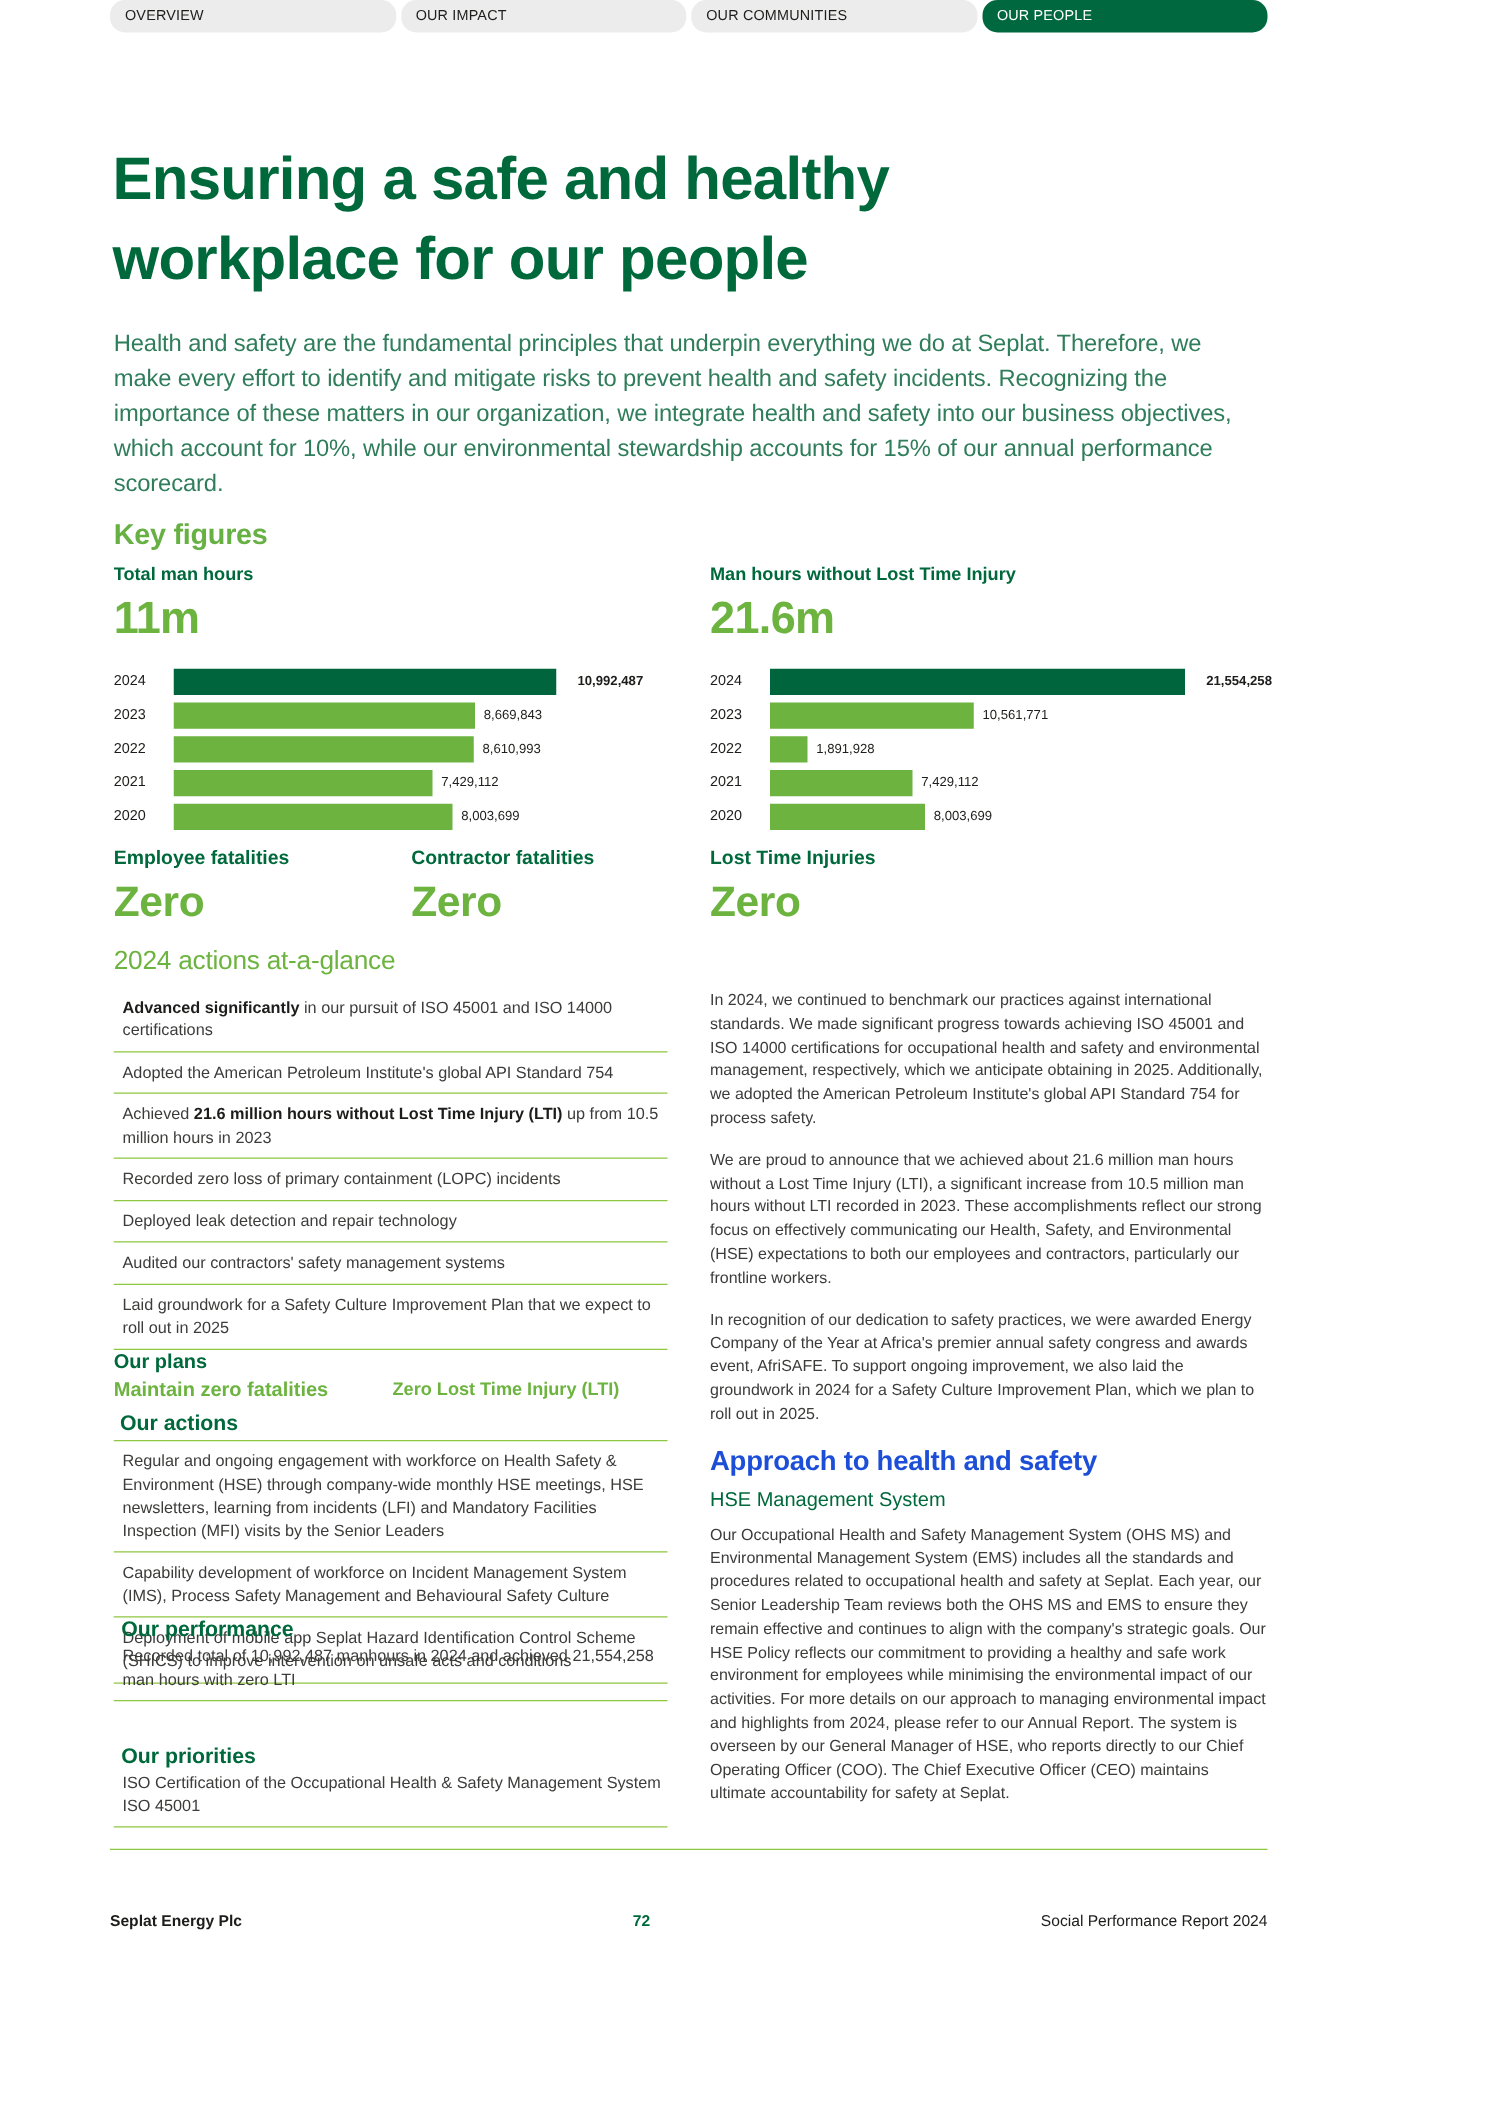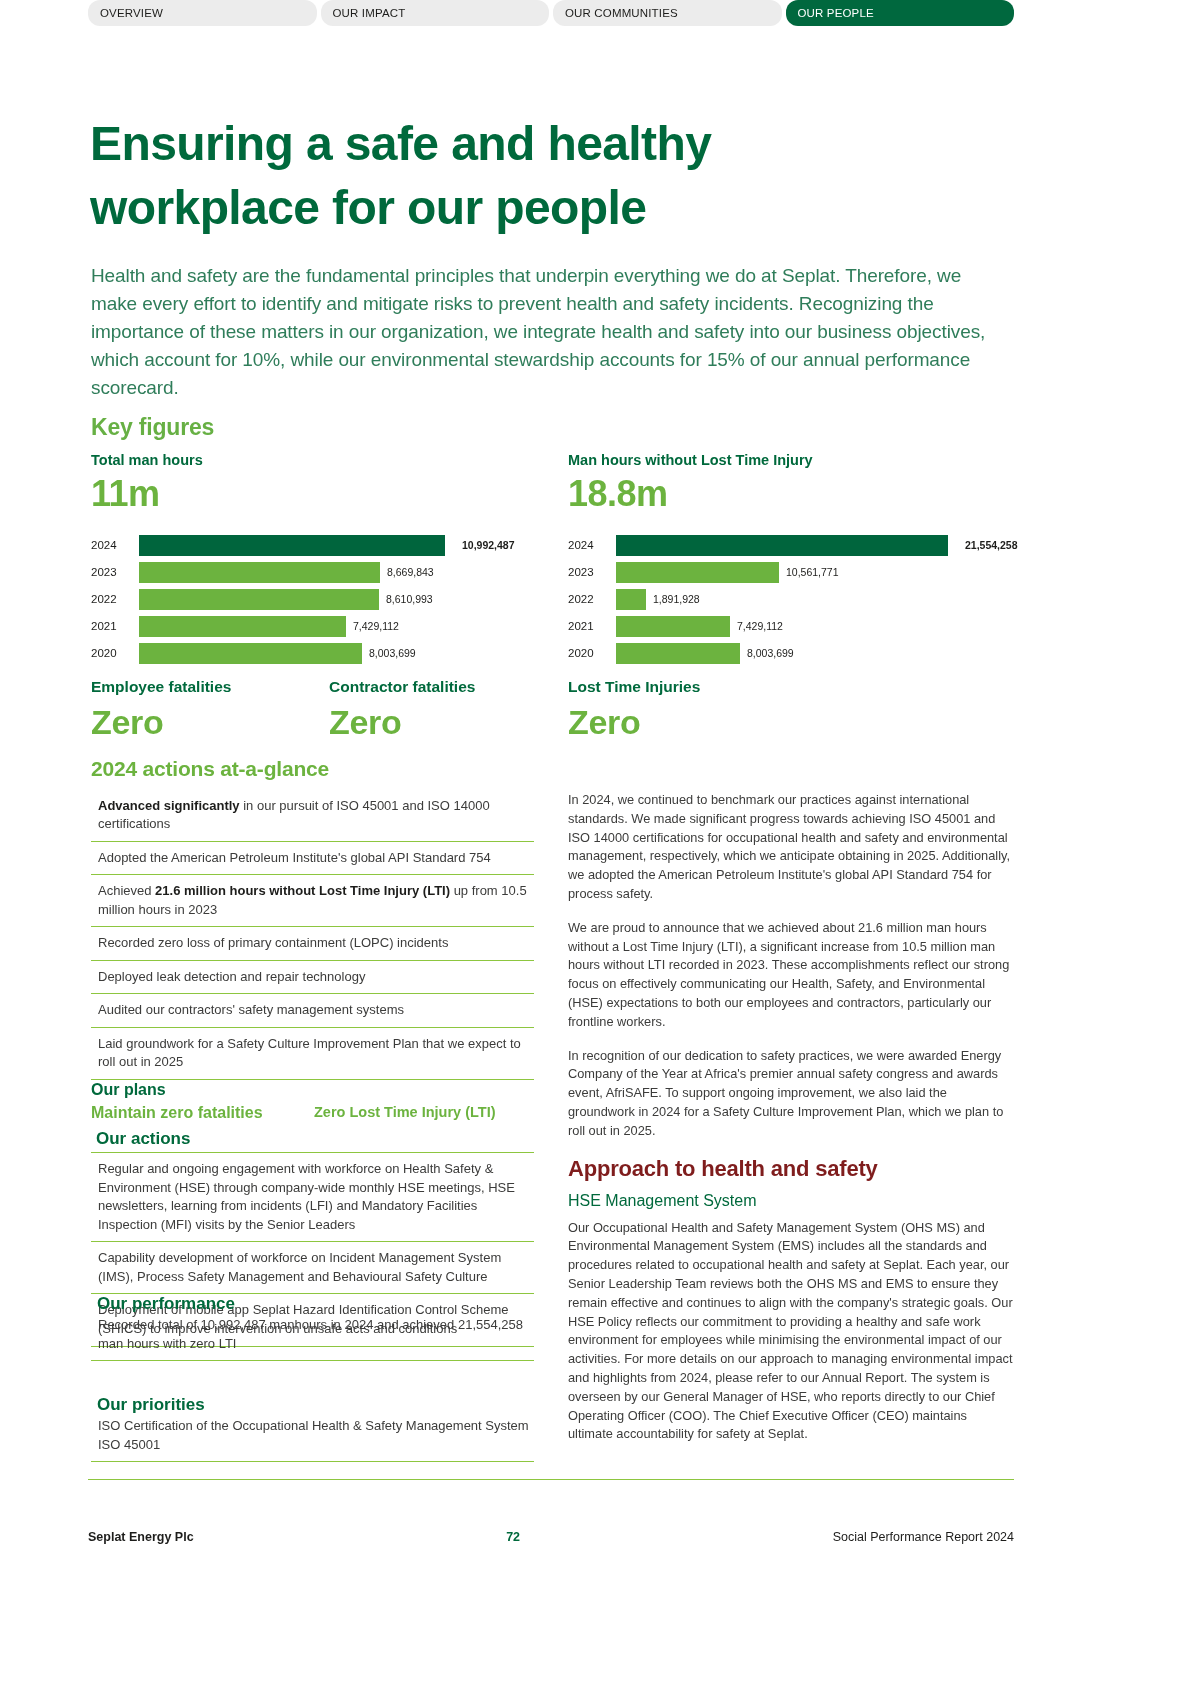--- a/index.html
+++ b/index.html
@@ -158,21 +158,21 @@
   .zs-1 { left: 91px;  top: 678px; }
   .zs-2 { left: 329px; top: 678px; }
   .zs-3 { left: 568px; top: 678px; }
 
   
   .actions-title {
     position: absolute;
     left: 91px;
     top: 757px;
     font-size: 21px;
-    font-weight: bold;
+    font-weight: normal;
     color: #6cb33f;
     letter-spacing: -0.2px;
   }
 
   .actions-list {
     position: absolute;
     left: 91px;
     top: 790px;
     width: 443px;
   }
@@ -296,21 +296,21 @@
   .rc-p {
     font-size: 12.8px;
     line-height: 1.47;
     color: #3c3c3b;
     margin-bottom: 15px;
     text-align: left;
   }
   .rc-h2 {
     font-size: 22px;
     font-weight: bold;
-    color: #7f1d1d;
+    color: #1d4ed8;
     letter-spacing: -0.2px;
     margin: 8px 0 10px 0;
   }
   .rc-h3 {
     font-size: 16px;
     font-weight: normal;
     color: #00693c;
     margin-bottom: 9px;
   }
 
@@ -411,21 +411,21 @@
         <div class="bar-track">
           <div class="bar-fill" style="width:223px"></div>
           <div class="bar-value">8,003,699</div>
         </div>
       </div>
     </div>
   </div>
 
   <div class="chart-block chart-right">
     <div class="chart-label">Man hours without Lost Time Injury</div>
-    <div class="chart-big">18.8m</div>
+    <div class="chart-big">21.6m</div>
     <div class="bars">
       <div class="bar-row">
         <div class="bar-year">2024</div>
         <div class="bar-track">
           <div class="bar-fill dark" style="width:332px"></div>
           <div class="bar-value bold">21,554,258</div>
         </div>
       </div>
       <div class="bar-row">
         <div class="bar-year">2023</div>

